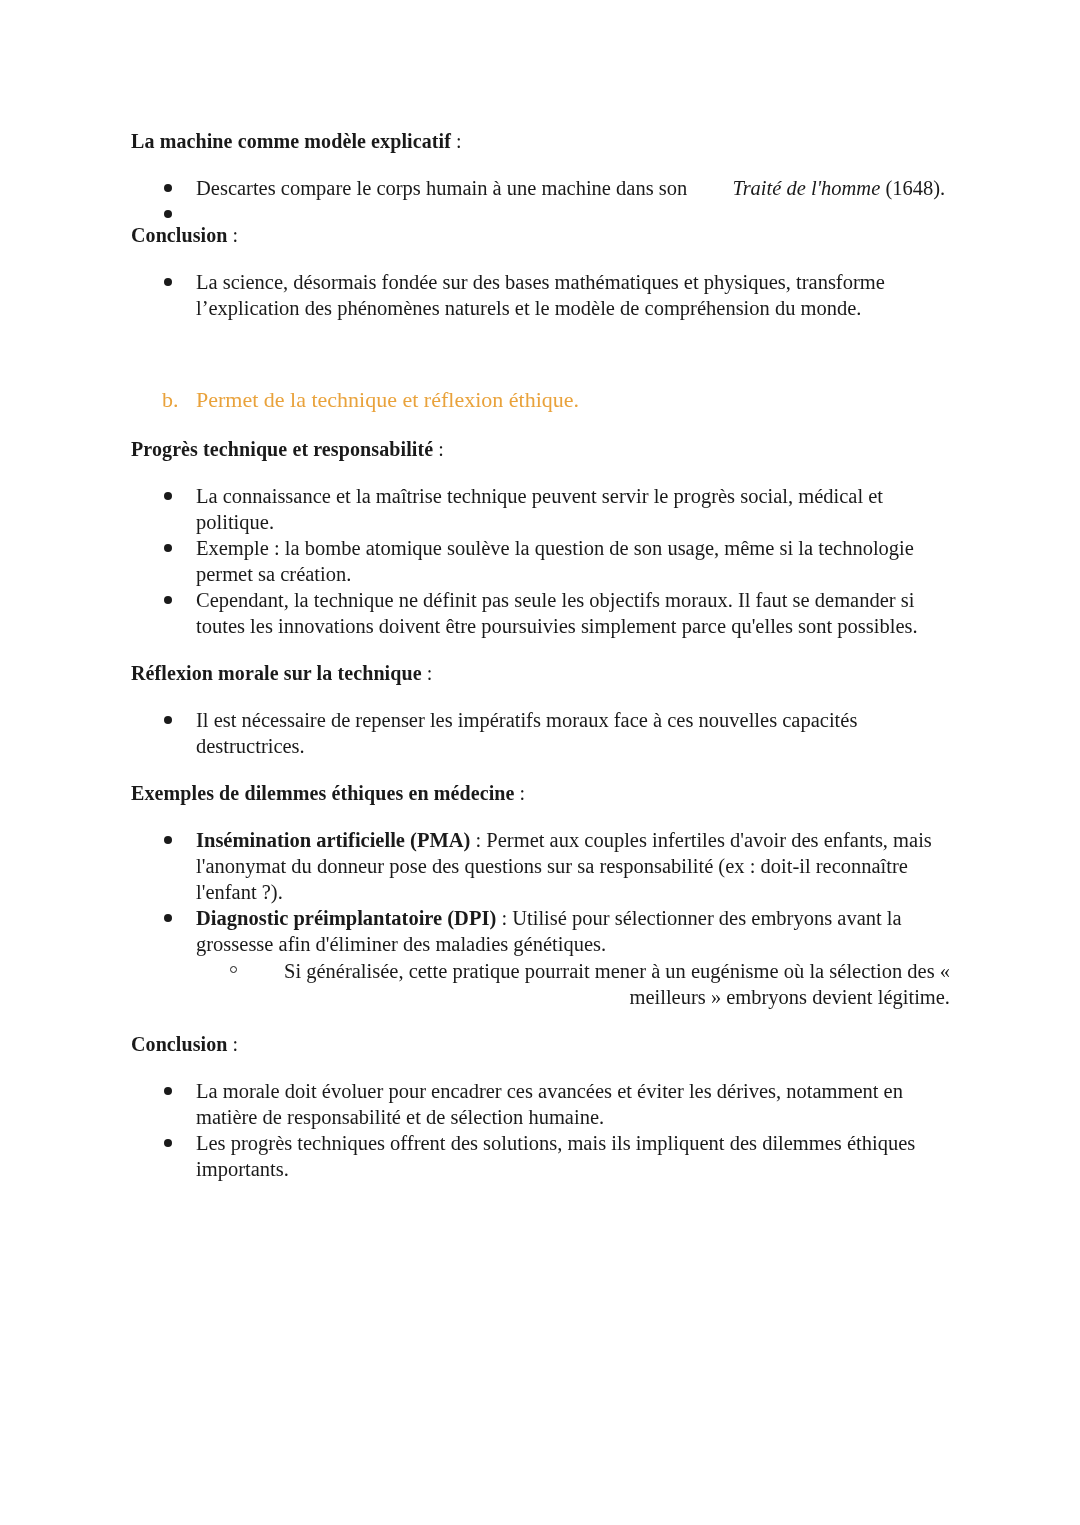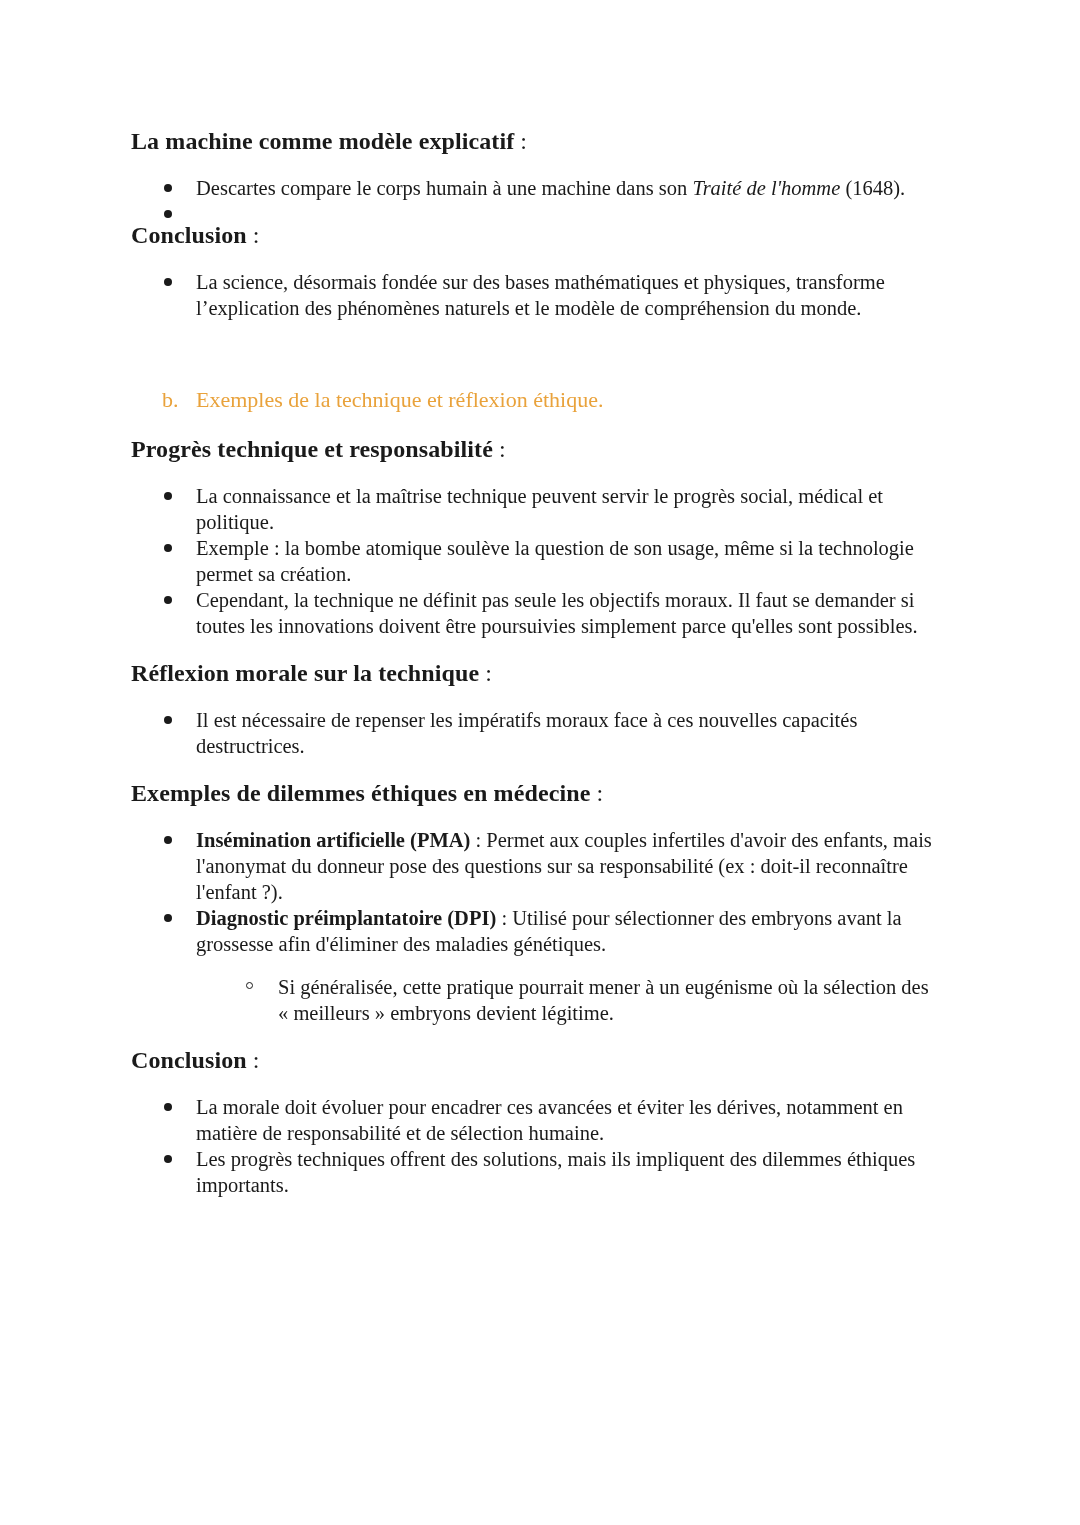--- a/index.html
+++ b/index.html
@@ -19,21 +19,21 @@
     }
     .page {
       position: absolute;
       left: 131px;
       top: 128px;
       width: 820px;
     }
     .section-head {
       margin: 0;
       height: 26px;
-      font-size: 24px;
+      font-size: 20px;
     }
     .section-head b {
       font-weight: bold;
       letter-spacing: 0.1px;
     }
     .list {
       list-style: none;
       margin: 21px 0 21px 0;
       padding: 0;
     }
@@ -45,22 +45,23 @@
       position: absolute;
       left: 33px;
       top: 9px;
       width: 8px;
       height: 8px;
       border-radius: 50%;
       background: #1a1a1a;
     }
     .sublist {
       list-style: none;
-      margin: 17px;
+      margin: 1px;
       padding: 0;
+      text-align: right;
     }
     .sublist > li {
       position: relative;
       padding-left: 65px;
     }
     .sublist > li > .bullet-hollow {
       position: absolute;
       left: 33px;
       top: 8px;
       width: 7px;
@@ -76,21 +77,21 @@
       height: 30px;
       position: relative;
       padding-left: 65px;
     }
     .subheading .marker {
       position: absolute;
       left: 31px;
       top: 0;
     }
     .spacer-big { height: 45px; }
-    i { font-style: italic; }
+    i { font-style: italic; margin-left: 40px; }
   </style>
 </head>
 <body>
 
 <div class="page">
 
   <p class="section-head"><b>La machine comme modèle explicatif</b><span> :</span></p>
   <ul class="list">
     <li>
       <span class="bullet"></span>
@@ -104,21 +105,21 @@
   <p class="section-head"><b>Conclusion</b><span> :</span></p>
   <ul class="list">
     <li>
       <span class="bullet"></span>
       <span>La science, désormais fondée sur des bases mathématiques et physiques, transforme l’explication des phénomènes naturels et le modèle de compréhension du monde.</span>
     </li>
   </ul>
 
   <div class="spacer-big"></div>
 
-  <p class="subheading"><span class="marker">b.</span><span>Exemples de la technique et réflexion éthique.</span></p>
+  <p class="subheading"><span class="marker">b.</span><span>Permet de la technique et réflexion éthique.</span></p>
   <div style="height:19px"></div>
 
   <p class="section-head"><b>Progrès technique et responsabilité</b><span> :</span></p>
   <ul class="list">
     <li>
       <span class="bullet"></span>
       <span>La connaissance et la maîtrise technique peuvent servir le progrès social, médical et politique.</span>
     </li>
     <li>
       <span class="bullet"></span>

